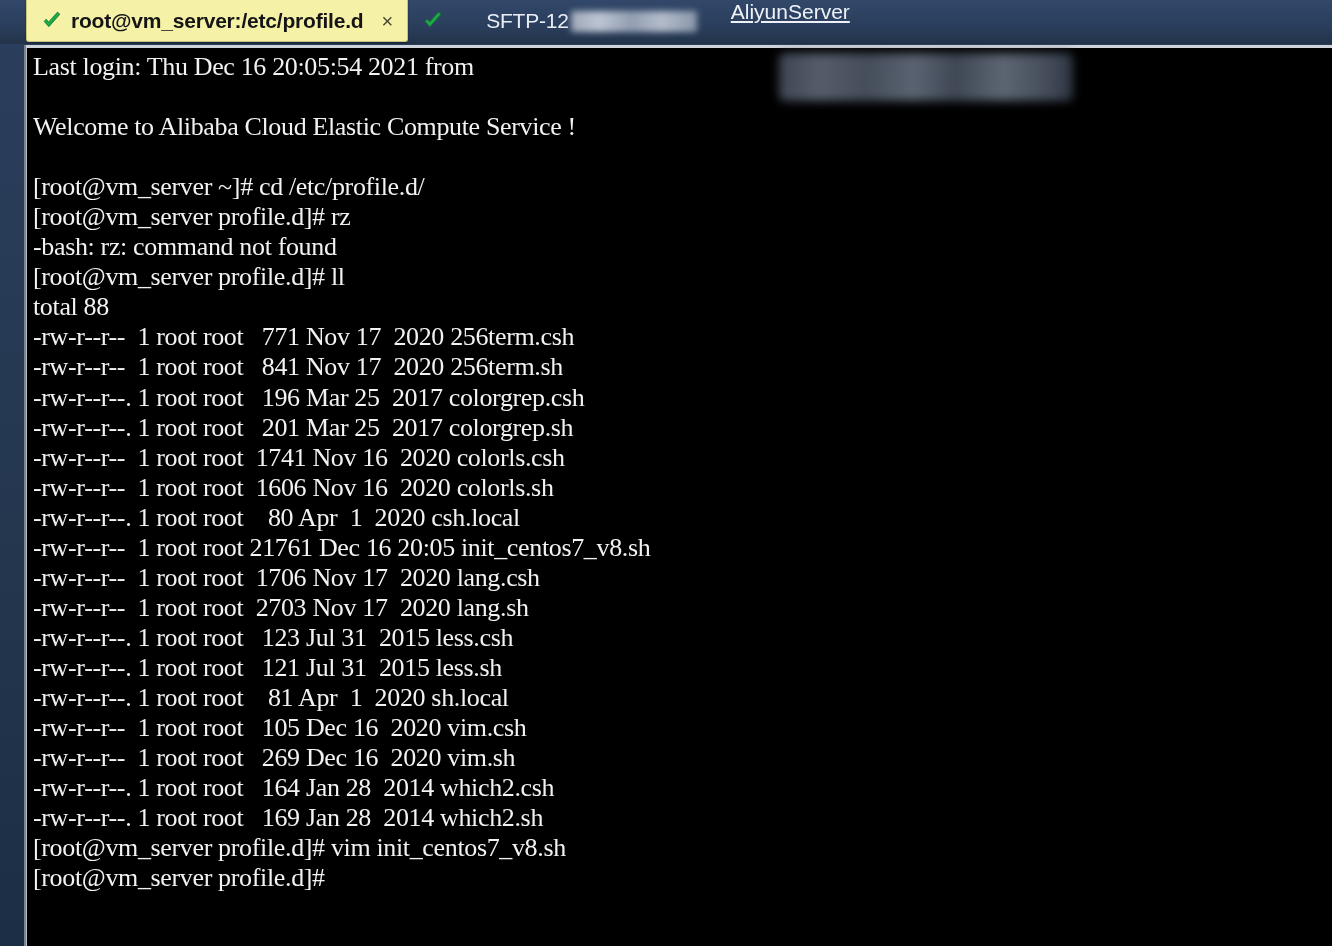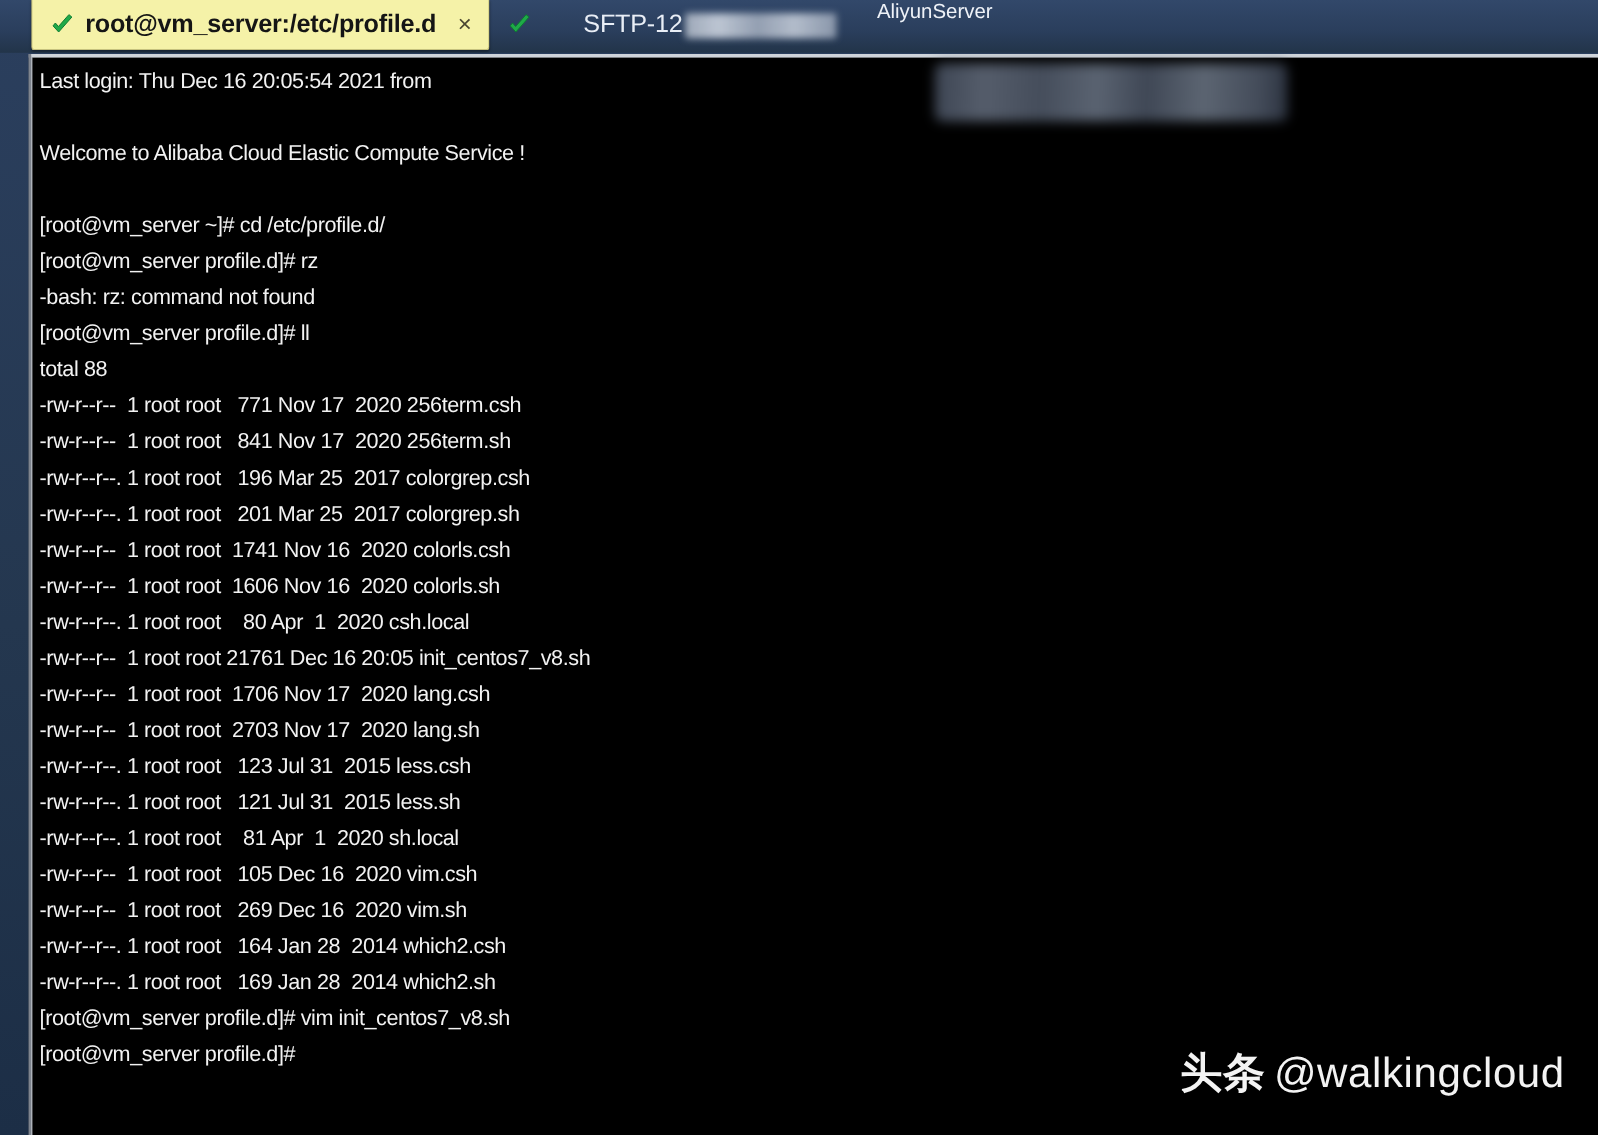--- a/index.html
+++ b/index.html
@@ -94,24 +94,25 @@
        rgba(196,203,214,.75) 0%,
        rgba(214,221,231,.85) 22%,
        rgba(182,191,205,.75) 48%,
        rgba(209,216,227,.82) 72%,
        rgba(176,186,201,.7) 100%);
     filter: blur(3px);
   }
 
   .tab-server-label {
     font-family: "Liberation Sans", sans-serif;
-    font-size: 17px;
+    font-size: 21px;
     color: #eef2f8;
     margin-left: 20px;
     white-space: nowrap;
+    text-decoration: underline;
   }
 
   
   .term-frame {
     position: absolute;
     left: 24px;
     top: 45px;
     width: 1308px;
     height: 901px;
     background: #000;
@@ -128,22 +129,22 @@
   }
 
   .term-body {
     position: absolute;
     left: 6px;
     top: 4px;
     right: 0;
     bottom: 0;
     background: #000;
     color: #f2f2f2;
-    font-family: Liberation Sans, sans-serif;
-    font-size: 18px;
+    font-family: Liberation Serif, serif;
+    font-size: 26px;
     line-height: 30.05px;
     white-space: pre;
     letter-spacing: -0.35px;
     overflow: hidden;
   }
 
   .term-line { height: 30.05px; }
   .term-line.blank { color: transparent; }
 
   
@@ -207,18 +208,15 @@
       <span class="tab-title">SFTP-12</span>
       <span class="redact-inline"></span>
     </div>
 
     <div class="tab-server-label">AliyunServer</div>
   </div>
 
   <div class="term-frame">
     <div class="term-body" id="term-body"><div class="term-line">Last login: Thu Dec 16 20:05:54 2021 from</div><div class="term-line blank"> </div><div class="term-line">Welcome to Alibaba Cloud Elastic Compute Service !</div><div class="term-line blank"> </div><div class="term-line">[root@vm_server ~]# cd /etc/profile.d/</div><div class="term-line">[root@vm_server profile.d]# rz</div><div class="term-line">-bash: rz: command not found</div><div class="term-line">[root@vm_server profile.d]# ll</div><div class="term-line">total 88</div><div class="term-line">-rw-r--r--  1 root root   771 Nov 17  2020 256term.csh</div><div class="term-line">-rw-r--r--  1 root root   841 Nov 17  2020 256term.sh</div><div class="term-line">-rw-r--r--. 1 root root   196 Mar 25  2017 colorgrep.csh</div><div class="term-line">-rw-r--r--. 1 root root   201 Mar 25  2017 colorgrep.sh</div><div class="term-line">-rw-r--r--  1 root root  1741 Nov 16  2020 colorls.csh</div><div class="term-line">-rw-r--r--  1 root root  1606 Nov 16  2020 colorls.sh</div><div class="term-line">-rw-r--r--. 1 root root    80 Apr  1  2020 csh.local</div><div class="term-line">-rw-r--r--  1 root root 21761 Dec 16 20:05 init_centos7_v8.sh</div><div class="term-line">-rw-r--r--  1 root root  1706 Nov 17  2020 lang.csh</div><div class="term-line">-rw-r--r--  1 root root  2703 Nov 17  2020 lang.sh</div><div class="term-line">-rw-r--r--. 1 root root   123 Jul 31  2015 less.csh</div><div class="term-line">-rw-r--r--. 1 root root   121 Jul 31  2015 less.sh</div><div class="term-line">-rw-r--r--. 1 root root    81 Apr  1  2020 sh.local</div><div class="term-line">-rw-r--r--  1 root root   105 Dec 16  2020 vim.csh</div><div class="term-line">-rw-r--r--  1 root root   269 Dec 16  2020 vim.sh</div><div class="term-line">-rw-r--r--. 1 root root   164 Jan 28  2014 which2.csh</div><div class="term-line">-rw-r--r--. 1 root root   169 Jan 28  2014 which2.sh</div><div class="term-line">[root@vm_server profile.d]# vim init_centos7_v8.sh</div><div class="term-line">[root@vm_server profile.d]#</div></div>
     <div class="redact-login"></div>
-    <div class="watermark">
-      <span class="cn">头条</span><span>@walkingcloud</span>
-    </div>
   </div>
 
 </div>
 
 </body></html>

